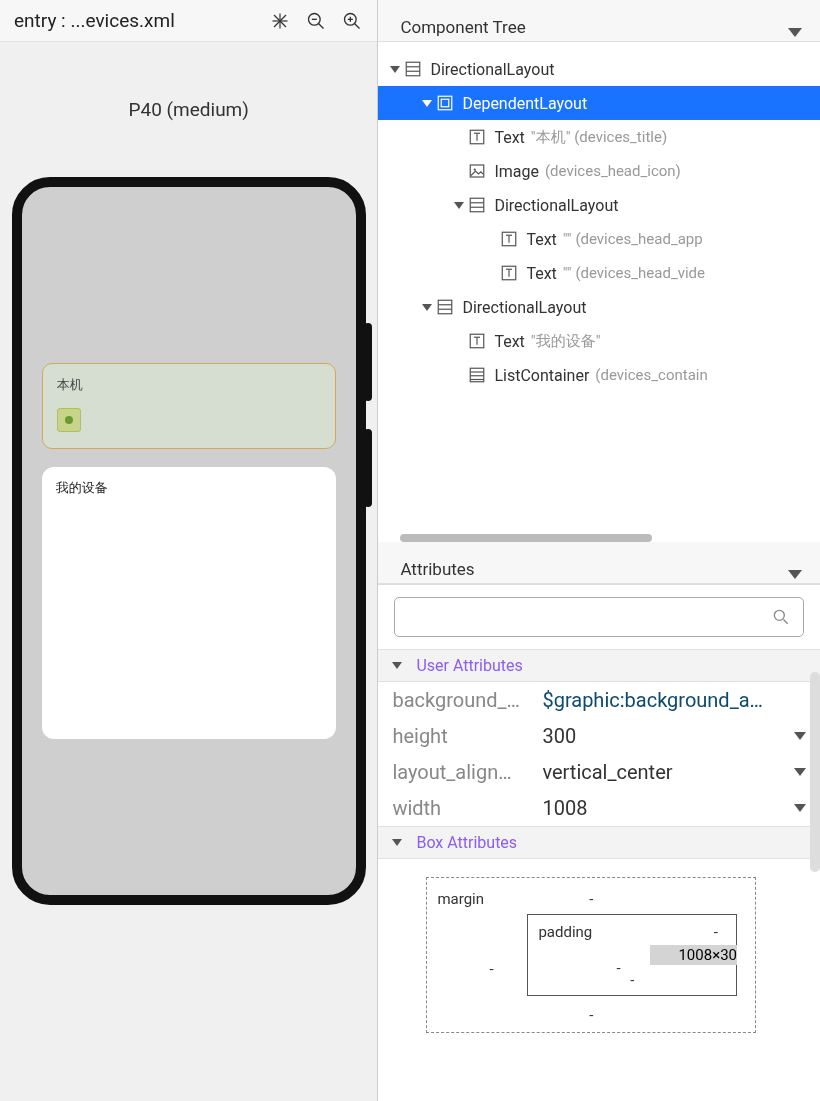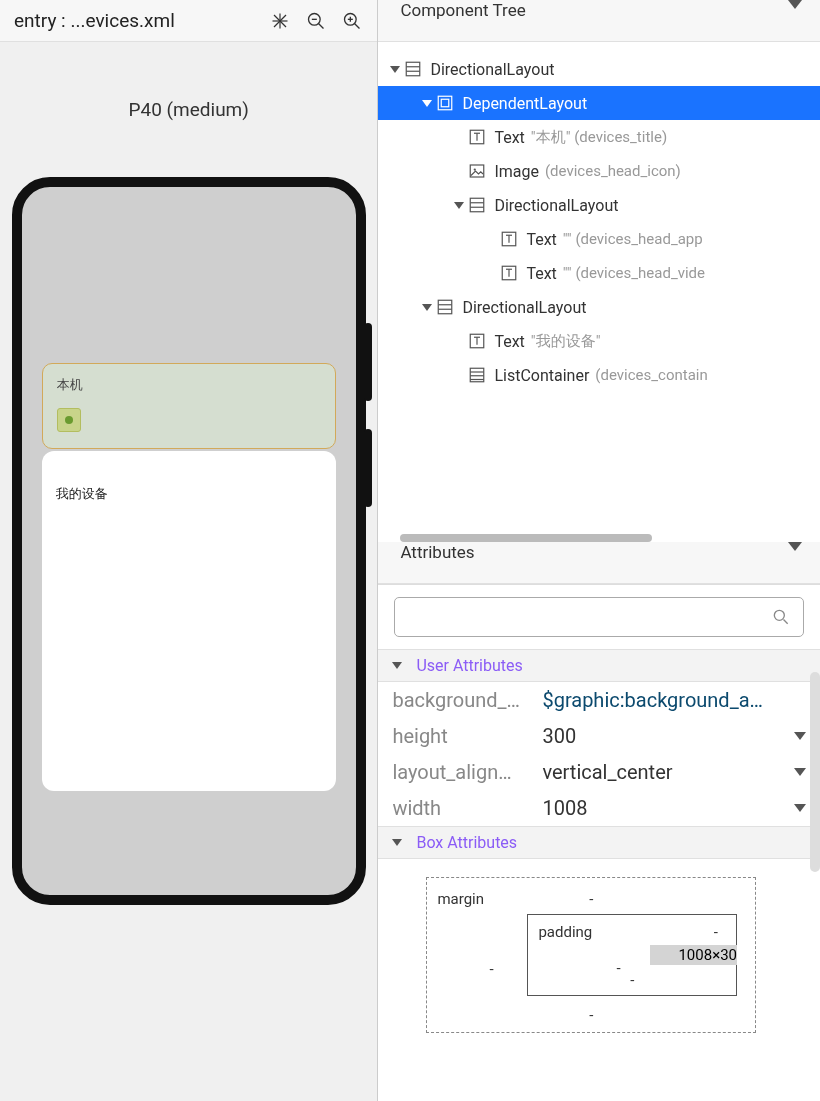--- a/index.html
+++ b/index.html
@@ -10,27 +10,27 @@
 .left-header .title { font-size: 19px; color: #222; flex: 1; }
 .left-header .icons { display: flex; gap: 14px; }
 .left-header .icons .ico { width: 22px; height: 22px; display: flex; align-items: center; justify-content: center; cursor: pointer; }
 .preview-area { flex: 1; display: flex; flex-direction: column; align-items: center; }
 .device-label { font-size: 19px; color: #333; margin-top: 56px; margin-bottom: 32px; }
 .phone-frame { position: relative; width: 354px; height: 728px; background: transparent; margin-top: 24px; }
 .phone-outer { position: absolute; inset: 0; border: 10px solid #111; border-radius: 38px; background: #cfcfcf; overflow: hidden; }
 .phone-btn1 { position: absolute; right: -6px; top: 146px; width: 8px; height: 78px; background: #111; border-radius: 4px; }
 .phone-btn2 { position: absolute; right: -6px; top: 252px; width: 8px; height: 78px; background: #111; border-radius: 4px; }
 .screen { position: absolute; left: 20px; right: 20px; top: 176px; }
-.card-top { background: #d5ded0; border: 1px solid #d2a95a; border-radius: 10px; padding: 12px 14px 16px 14px; margin-bottom: 2px; }
+.card-top { background: #d5ded0; border: 1px solid #d2a95a; border-radius: 10px; padding: 12px 14px 16px 14px; margin-bottom: 18px; }
 .card-top .t1 { font-size: 13px; color: #444; margin-bottom: 14px; }
 .card-top .iconbox { width: 24px; height: 24px; background: #c8d48a; border: 1px solid #b3bd5f; border-radius: 3px; display: flex; align-items: center; justify-content: center; font-size: 12px; }
-.card-bot { background: #fff; border-radius: 12px; padding: 34px 14px; height: 340px; }
+.card-bot { background: #fff; border-radius: 12px; padding: 12px 14px; height: 272px; }
 .card-bot .t2 { font-size: 13px; color: #222; }
 
-.panel-head { height: 42px; display: flex; align-items: flex-start; padding: 0 18px 16px 22px; background: #f7f7f7; border-bottom: 1px solid #e0e0e0; }
+.panel-head { height: 42px; display: flex; align-items: flex-end; padding: 0 18px 4px 22px; background: #f7f7f7; border-bottom: 1px solid #e0e0e0; }
 .panel-head .lbl { font-size: 17px; color: #333; flex: 1; }
 .panel-head .caret { width: 0; height: 0; border-left: 7px solid transparent; border-right: 7px solid transparent; border-top: 9px solid #555; }
 
 .tree { padding-top: 10px; font-size: 16px; color: #333; height: 500px; overflow: hidden; position: relative; }
 .tree-row { display: flex; align-items: center; height: 34px; padding-right: 8px; white-space: nowrap; cursor: pointer; }
 .tree-row.selected { background: #1a73ff; color: #fff; }
 .tree-row .indent { display: inline-block; }
 .tree-row .exp { width: 14px; display: inline-flex; justify-content: center; margin-right: 2px; }
 .tree-row .ico { width: 18px; height: 18px; margin-right: 8px; display: inline-flex; align-items: center; justify-content: center; }
 .tree-row .nodename { margin-right: 6px; }

